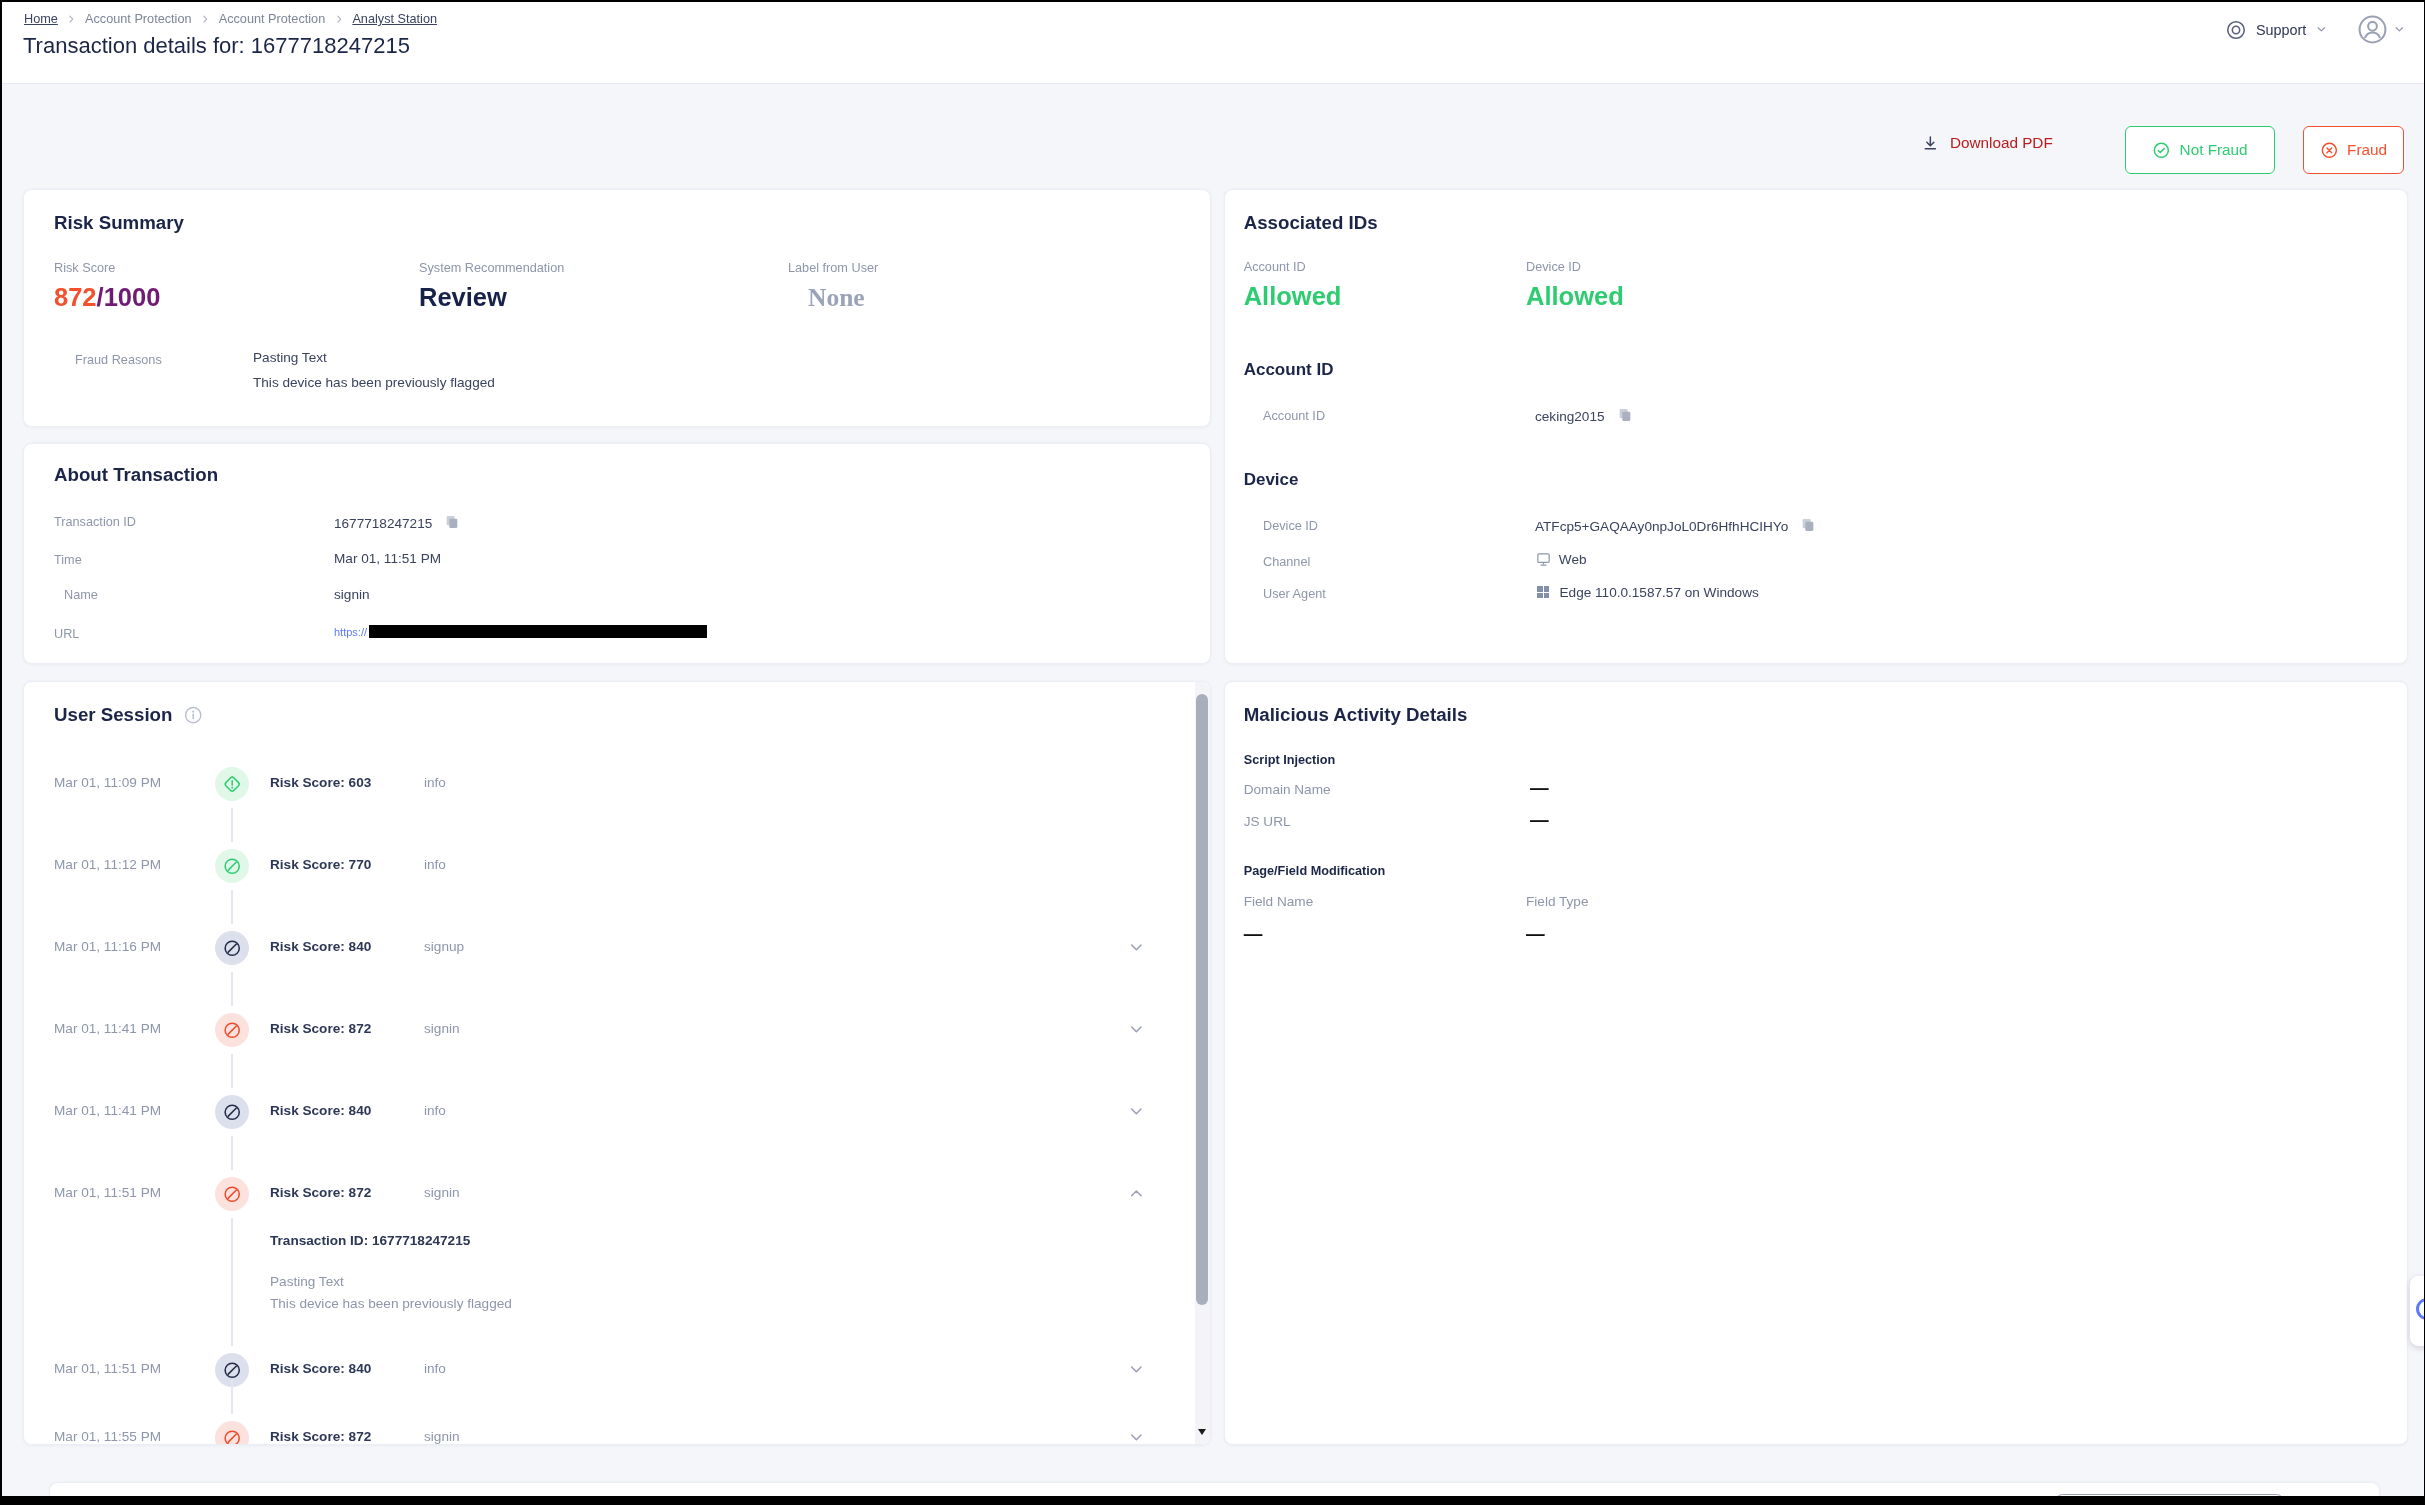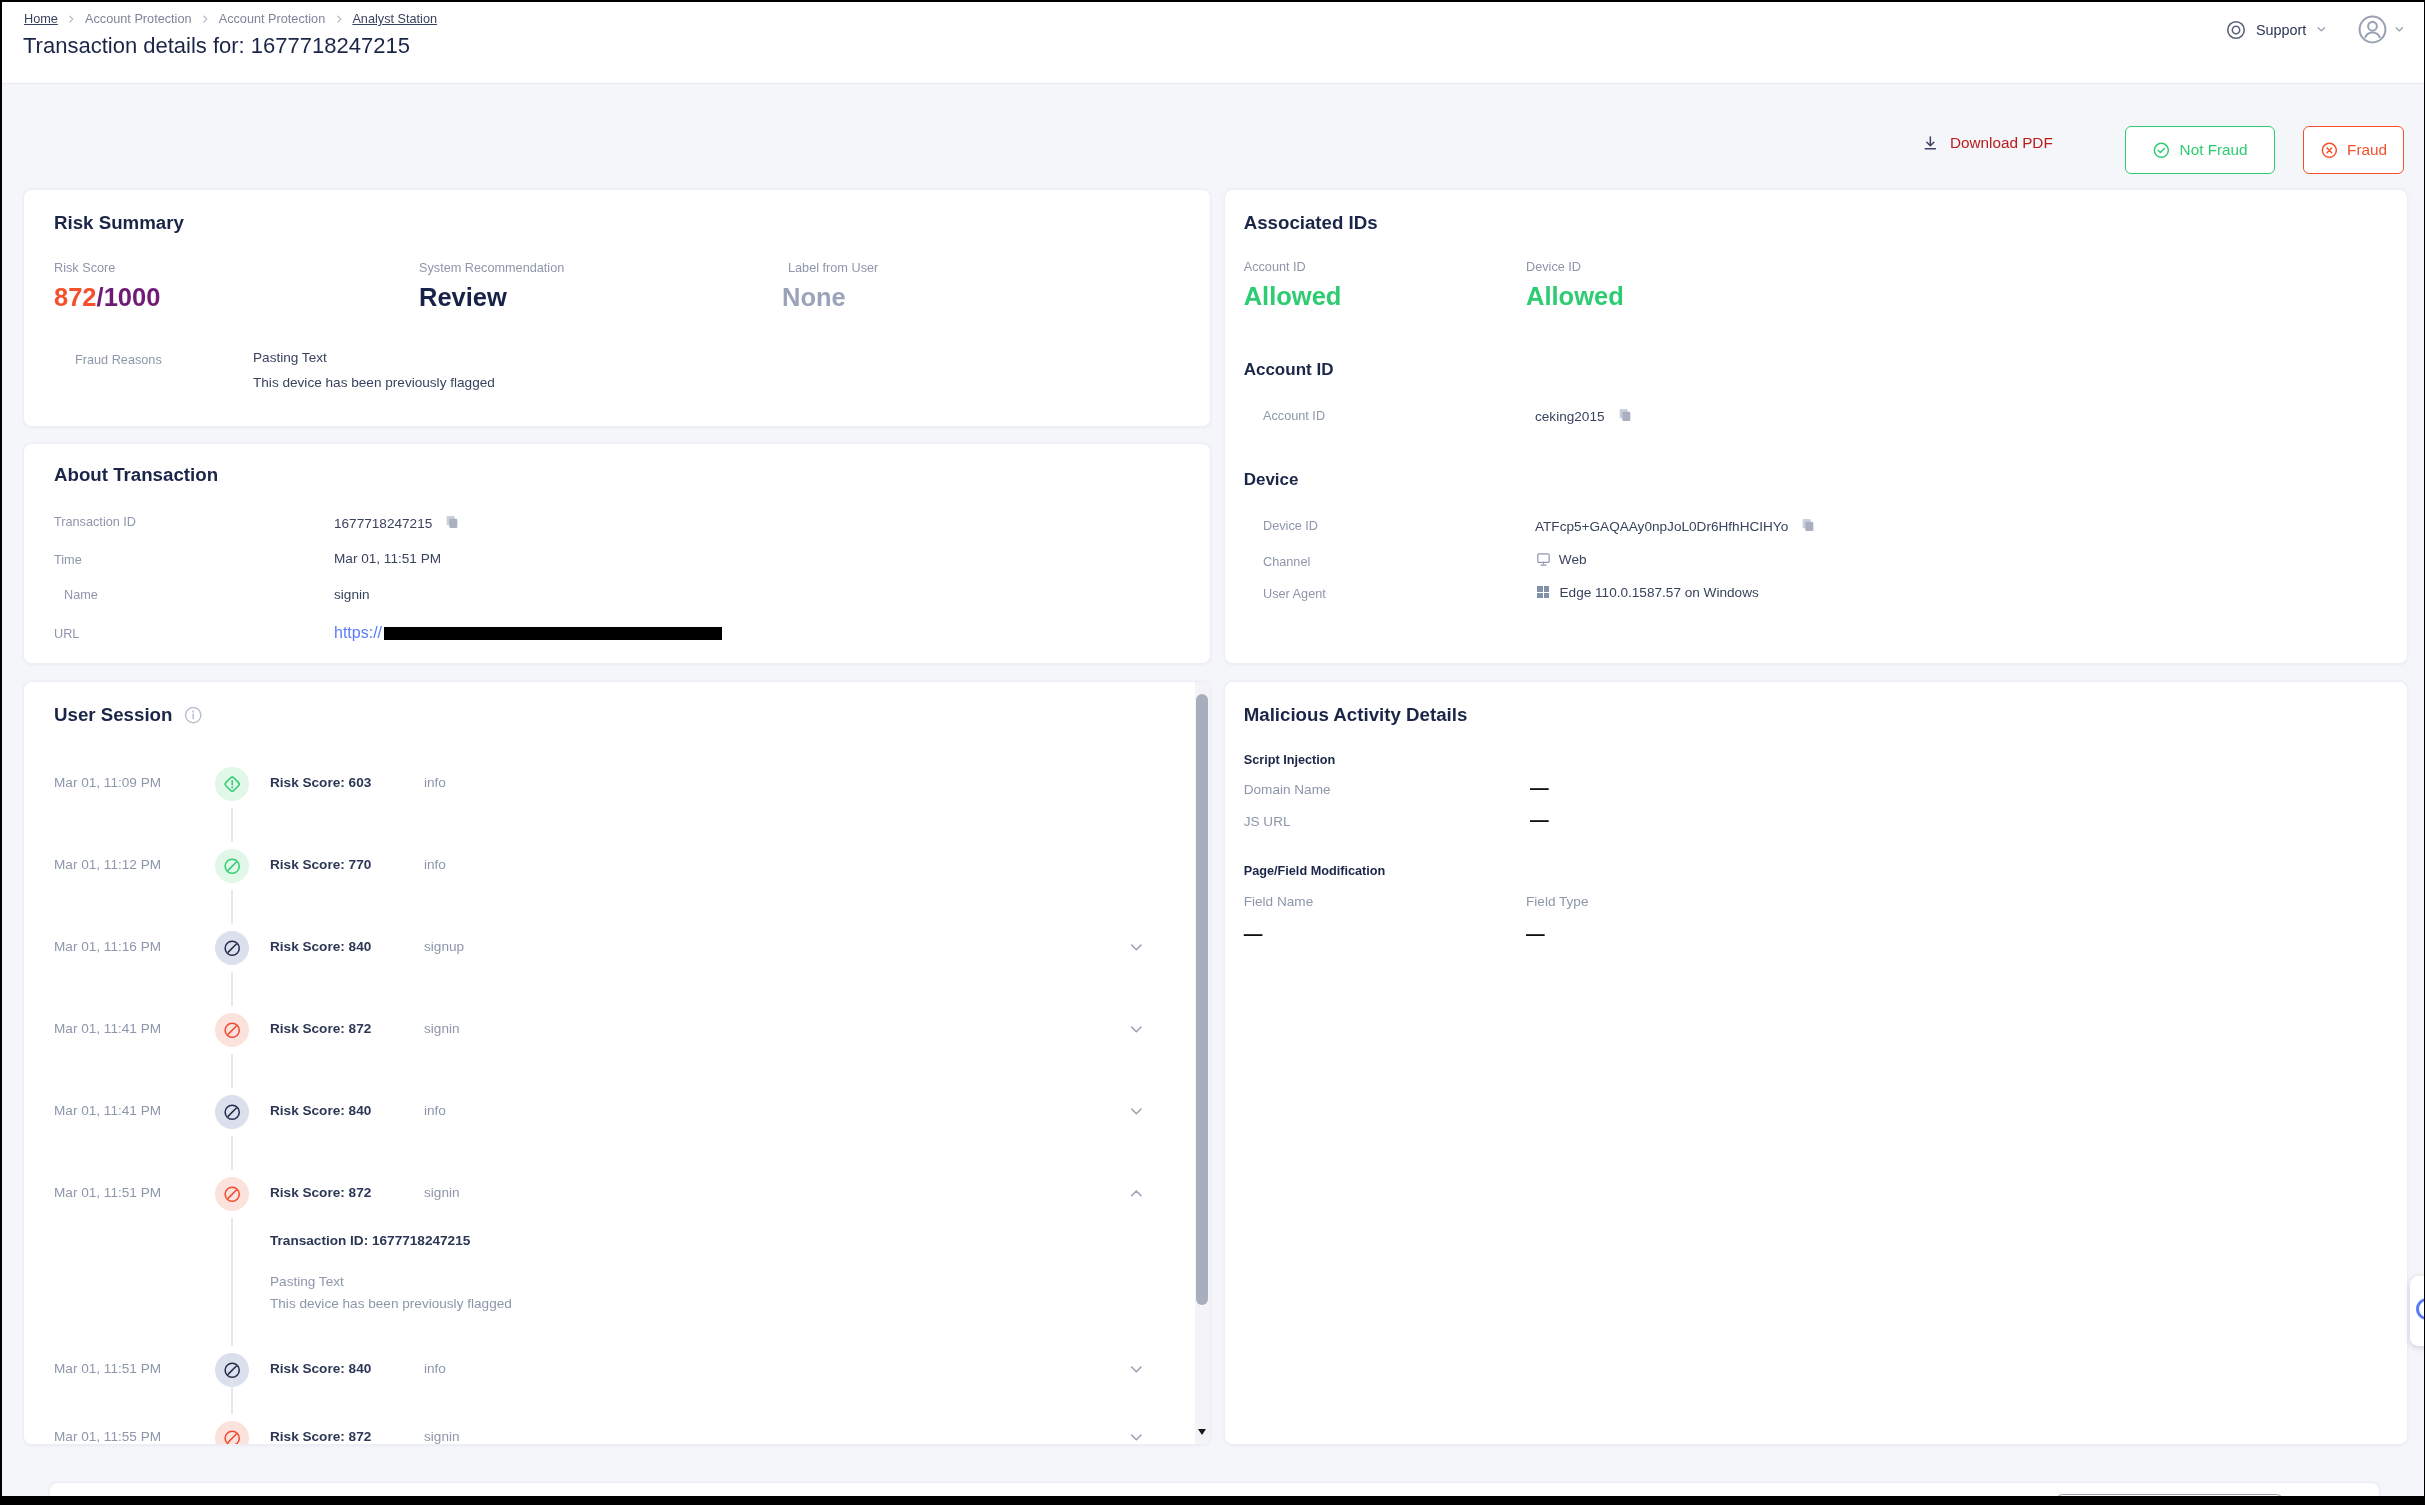--- a/index.html
+++ b/index.html
@@ -34,21 +34,21 @@
   .card-risk{left:21px;top:187px;width:1188px;height:238px;}
   .card-about{left:21px;top:441px;width:1188px;height:221px;}
   .card-session{left:21px;top:679px;width:1188px;height:764px;}
   .card-assoc{left:1222px;top:187px;width:1184px;height:475px;}
   .card-mal{left:1222px;top:679px;width:1184px;height:764px;}
   .score-num{color:#f4502e;}
   .score-max{color:#701a75;font-weight:700;}
   .navy{color:#16224a;}
   .grayval{color:#9aa3b8;}
   .greenval{color:#2ecc71;text-align:right;}
-  .link{color:#5b7cfa;font-size:16px;}
+  .link{color:#5b7cfa;font-size:11px;}
   .redact{display:inline-block;width:338px;height:13.6px;background:#000;vertical-align:middle;margin-left:1.7px;position:relative;top:-0.8px;}
   .redact .tip{position:absolute;right:-3.4px;top:1.7px;width:10.2px;height:10.2px;background:#aab0bf;border-radius:1.7px;z-index:-1;}
   .copy-ic{display:inline-block;margin-left:12px;vertical-align:-2.5px;}
   .us-title{position:absolute;left:30px;top:22px;display:flex;align-items:center;gap:10.2px;}
   .timeline{position:absolute;left:0;top:85px;right:0;}
   .tl-row{position:relative;height:34px;margin-bottom:48px;}
   .tl-row.conn:before{content:"";position:absolute;left:207px;top:-41px;width:1.7px;height:34px;background:#e4e6f0;}
   .tl-time{position:absolute;left:30px;top:7.6px;font-size:13.6px;color:#8d96aa;}
   .tl-icon{position:absolute;left:191px;top:0;width:34px;height:34px;border-radius:50%;display:flex;align-items:center;justify-content:center;}
   .tl-score{position:absolute;left:246px;top:7.6px;font-size:13.6px;font-weight:600;color:#2c3655;}
@@ -148,21 +148,21 @@
 
   <section class="card card-risk">
     <div class="abs card-title" style="left:30px;top:22px;">Risk Summary</div>
     <div class="abs lbl" style="left:30px;top:71px;">Risk Score</div>
     <div class="abs bigval" style="left:30px;top:93px;">
       <span class="score-num">872</span><span class="score-max">/1000</span>
     </div>
     <div class="abs lbl" style="left:395px;top:71px;">System Recommendation</div>
     <div class="abs bigval navy" style="left:395px;top:93px;">Review</div>
     <div class="abs lbl" style="left:764px;top:71px;">Label from User</div>
-    <div class="abs bigval grayval" style="left:758px;top:93px;">None</div>
+    <div class="abs bigval grayval" style="left:784px;top:93px;font-family:Liberation Serif, serif;">None</div>
     <div class="abs lbl" style="left:51px;top:163px;text-align:center;">Fraud Reasons</div>
     <div class="abs val" style="left:229px;top:160px;">Pasting Text</div>
     <div class="abs val" style="left:229px;top:185px;">This device has been previously flagged</div>
   </section>
 
   <section class="card card-about">
     <div class="abs card-title" style="left:30px;top:20.4px;">About Transaction</div>
     <div class="abs lbl" style="left:30px;top:71px;">Transaction ID</div>
     <div class="abs val" style="left:310px;top:70px;">
       <span>1677718247215</span><span class="copy-ic"><svg width="16" height="16" viewBox="0 0 24 24">

